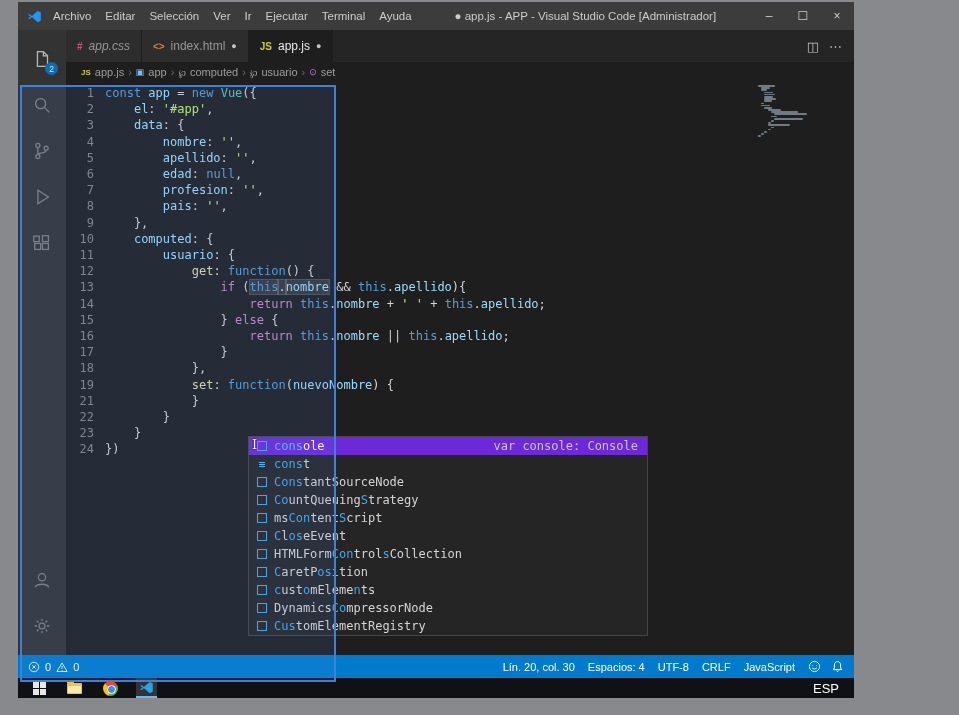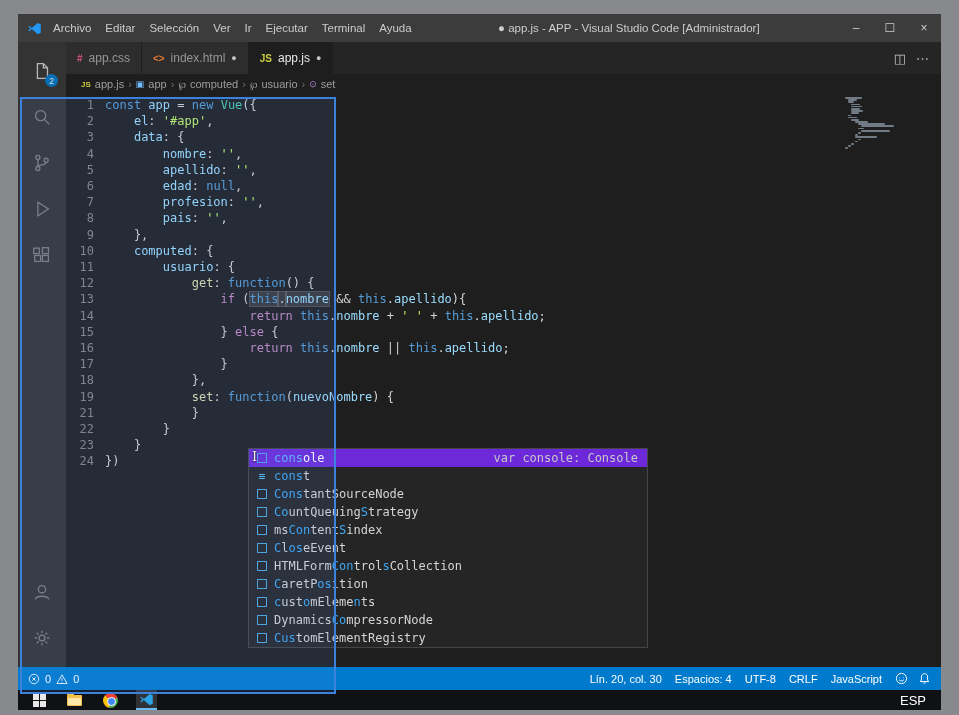--- a/index.html
+++ b/index.html
@@ -1,18 +1,18 @@
 <!DOCTYPE html>
 <html><head>
 <meta charset="utf-8">
 <style>
   *{margin:0;padding:0;box-sizing:border-box}
   html,body{width:959px;height:715px;overflow:hidden}
   body{background:#87898d;font-family:"Liberation Sans",sans-serif;position:relative}
-  .screen{position:absolute;left:18px;top:14px;width:923px;height:696px;background:#1e1e1e;overflow:hidden}
+  .screen{position:absolute;left:18px;top:2px;width:836px;height:696px;background:#1e1e1e;overflow:hidden}
 
   
   .titlebar{position:absolute;left:0;top:0;right:0;height:28px;background:#3c3c3c;display:flex;align-items:center;color:#cccccc;font-size:11.5px;z-index:6}
   .vscode-logo{margin:0 4px 0 9px;display:flex;align-items:center}
   .menu-bar{display:flex;align-items:center;height:100%}
   .menu-item{padding:0 7px;height:100%;display:flex;align-items:center;cursor:default}
   .tb-title{flex:1;text-align:center;white-space:nowrap;overflow:hidden;color:#cccccc}
   .win-controls{display:flex;height:100%}
   .win-btn{width:34px;height:100%;display:flex;align-items:center;justify-content:center;font-size:12px;color:#cccccc}
 
@@ -21,21 +21,21 @@
   .act-icon{width:48px;height:46px;display:flex;align-items:center;justify-content:center;position:relative;opacity:.85}
   .act-icon svg{stroke:#8b8b8b;fill:none;stroke-width:1.4}
   .act-icon.first svg{stroke:#d0d0d0}
   .act-badge{position:absolute;right:8px;bottom:7px;min-width:13px;height:13px;border-radius:50%;background:#007acc;color:#fff;font-size:8.5px;display:flex;align-items:center;justify-content:center;padding:0 2px}
   .act-spacer{flex:1}
 
   
   .tabbar{position:absolute;left:48px;top:28px;right:0;height:32px;background:#252526;display:flex;align-items:stretch;z-index:5}
   .tab{display:flex;align-items:center;gap:6px;padding:0 11px;background:#2d2d2d;color:#969696;font-size:12px;border-right:1px solid #1e1e1e;cursor:default}
   .tab.active{background:#1e1e1e;color:#e8e8e8}
-  .tab.preview .tab-label{}
+  .tab.preview .tab-label{font-style:italic}
   .tab-icon{font-weight:bold;font-size:10px;font-family:"Liberation Sans",sans-serif}
   .dirty{font-size:9px;color:#c5c5c5}
   .tab-actions{margin-left:auto;display:flex;align-items:center;gap:10px;color:#c5c5c5;padding-right:12px;font-size:13px}
 
   
   .breadcrumbbar{position:absolute;left:48px;top:60px;right:0;height:20px;background:#1e1e1e;display:flex;align-items:center;font-size:11px;color:#9d9d9d;padding-left:15px;z-index:5}
   .bc-seg{display:flex;align-items:center;gap:4px}
   .bc-sep{color:#6e6e6e;margin:0 4px;font-size:11px}
   .bc-icon{font-size:9px}
   .bc-icon.js{color:#cbcb41;font-weight:bold;font-size:8px}
@@ -289,21 +289,21 @@
         <div class="sg-row">
           <span class="sg-icon variable"></span>
           <span class="sg-label"><span class="match">Cons</span><span>tantSourceNode</span></span>
         </div>
         <div class="sg-row">
           <span class="sg-icon variable"></span>
           <span class="sg-label"><span class="match">Co</span><span>untQueuing</span><span class="match">S</span><span>trategy</span></span>
         </div>
         <div class="sg-row">
           <span class="sg-icon variable"></span>
-          <span class="sg-label"><span>ms</span><span class="match">Con</span><span>tent</span><span class="match">S</span><span>index</span></span>
+          <span class="sg-label"><span>ms</span><span class="match">Con</span><span>tent</span><span class="match">S</span><span>cript</span></span>
         </div>
         <div class="sg-row">
           <span class="sg-icon variable"></span>
           <span class="sg-label"><span class="match">C</span><span>l</span><span class="match">os</span><span>eEvent</span></span>
         </div>
         <div class="sg-row">
           <span class="sg-icon variable"></span>
           <span class="sg-label"><span>HTMLForm</span><span class="match">Con</span><span>trol</span><span class="match">s</span><span>Collection</span></span>
         </div>
         <div class="sg-row">

